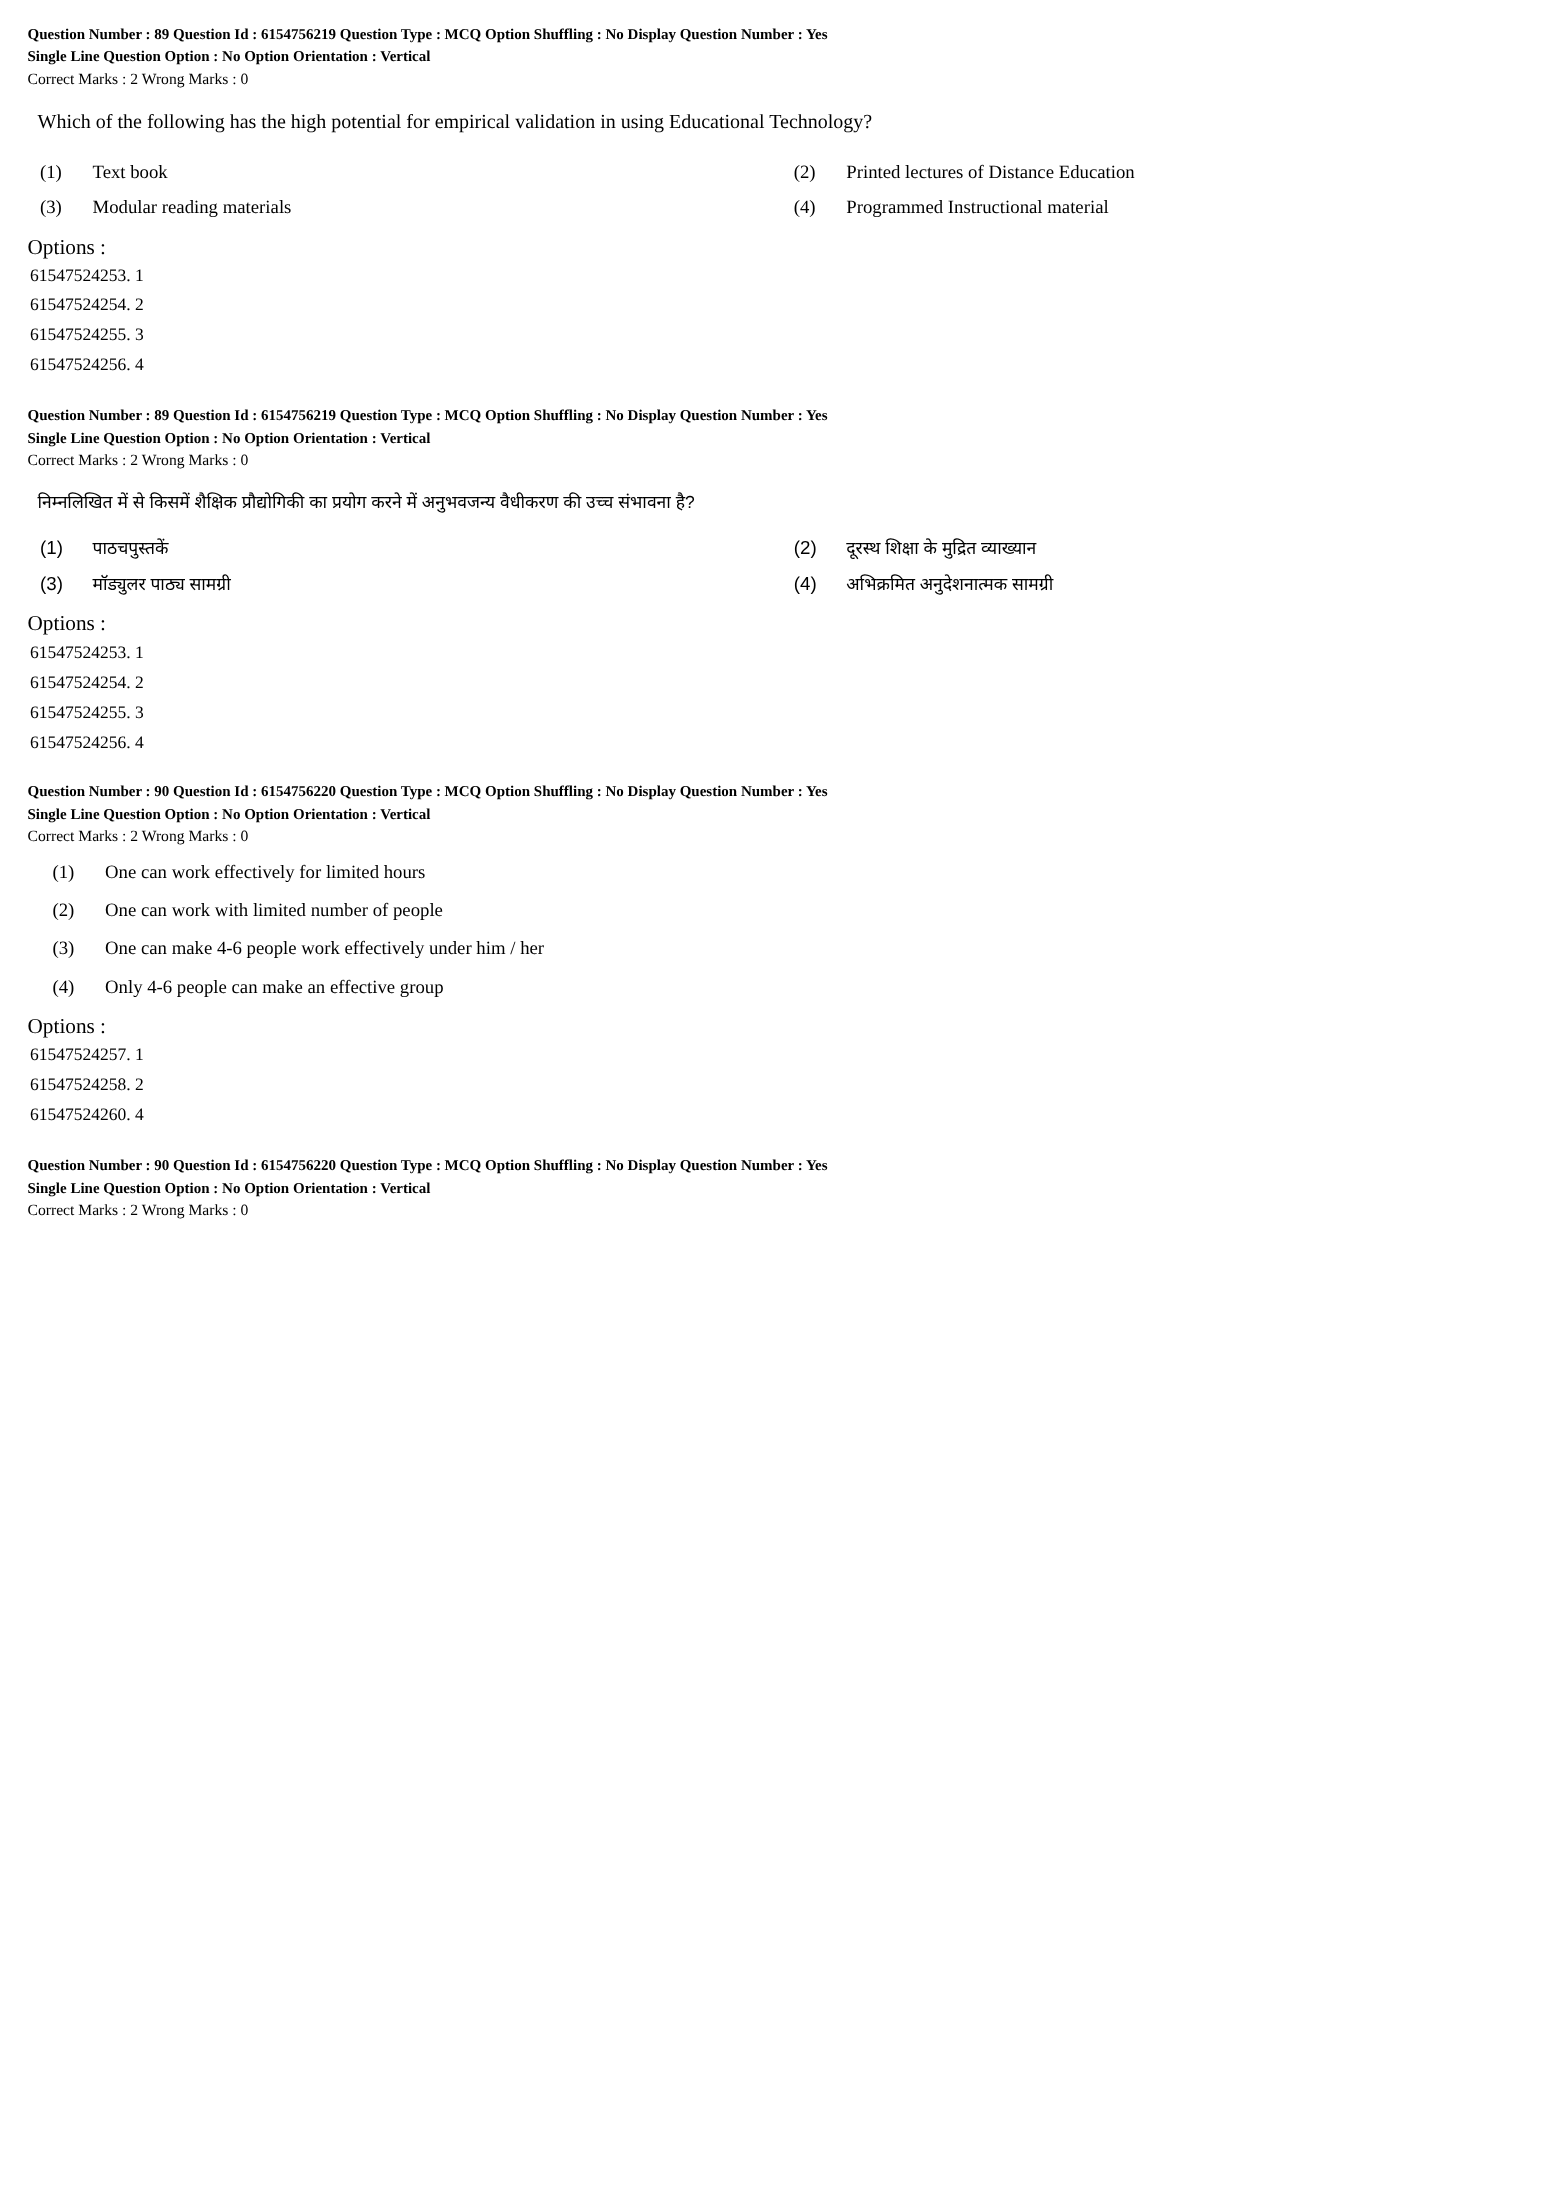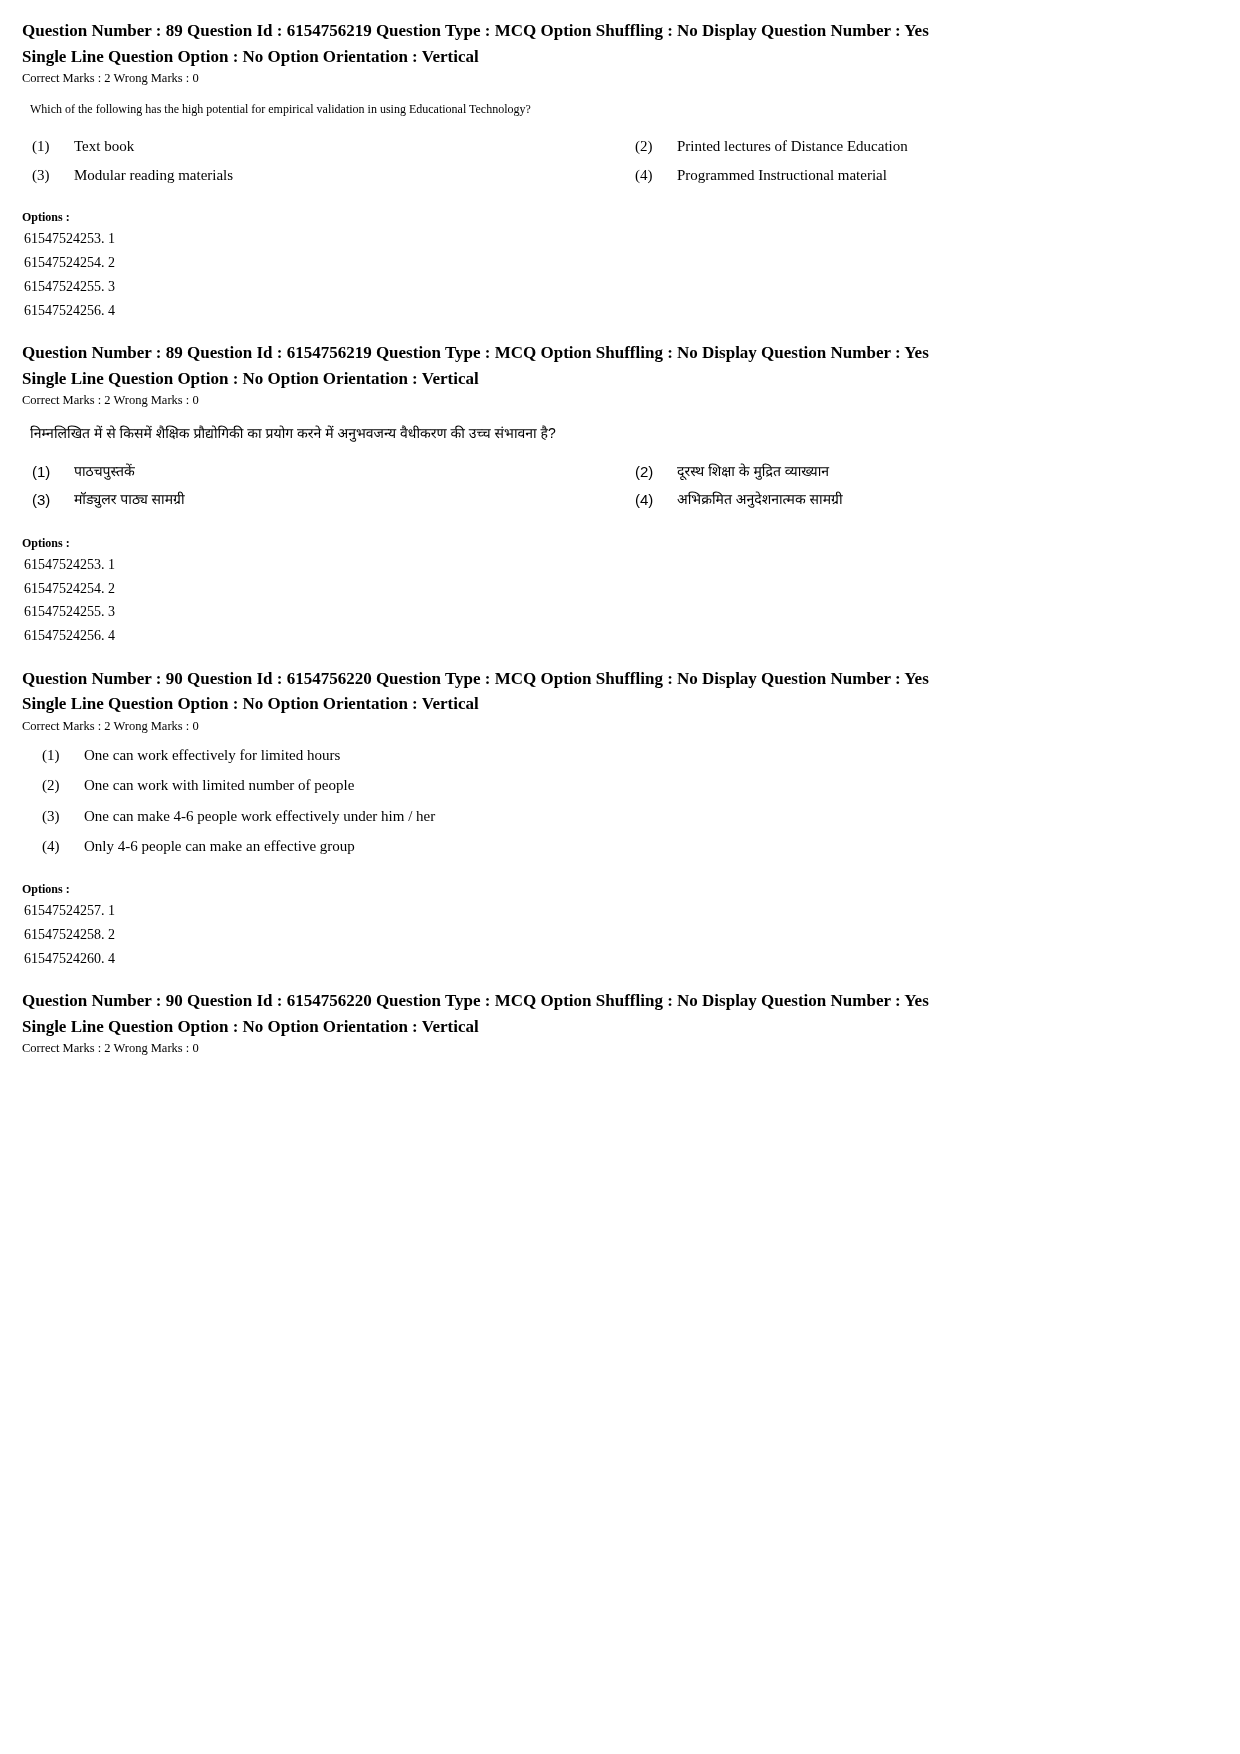--- a/index.html
+++ b/index.html
@@ -9,32 +9,32 @@
       background: #fff;
       color: #000;
       padding: 18px 22px;
       width: 1240px;
       min-height: 1754px;
     }
     .question-block {
       margin-bottom: 18px;
     }
     .question-meta {
-      font-size: 17px;
+      font-size: 12px;
       font-weight: bold;
       line-height: 1.5;
       margin-bottom: 2px;
     }
     .correct-marks {
       font-size: 12.5px;
       font-weight: normal;
       margin-bottom: 10px;
     }
     .question-text {
-      font-size: 12px;
+      font-size: 16px;
       margin: 10px 0 12px 0;
       line-height: 1.6;
       padding: 4px 8px;
     }
     .options-grid {
       display: grid;
       grid-template-columns: 1fr 1fr;
       gap: 6px 20px;
       margin: 8px 0 8px 10px;
     }
@@ -43,23 +43,23 @@
       align-items: flex-start;
       gap: 18px;
       font-size: 15px;
       line-height: 1.5;
     }
     .option-num {
       min-width: 24px;
       font-size: 15px;
     }
     .options-label {
-      font-size: 12px;
-      font-weight: bold;
-      margin-top: 24px;
+      font-size: 17px;
+      font-weight: normal;
+      margin-top: 10px;
       margin-bottom: 2px;
     }
     .options-list {
       font-size: 14px;
       line-height: 1.7;
       margin-left: 2px;
     }
     .hindi-text {
       font-family: Arial, sans-serif;
       font-size: 14px;

